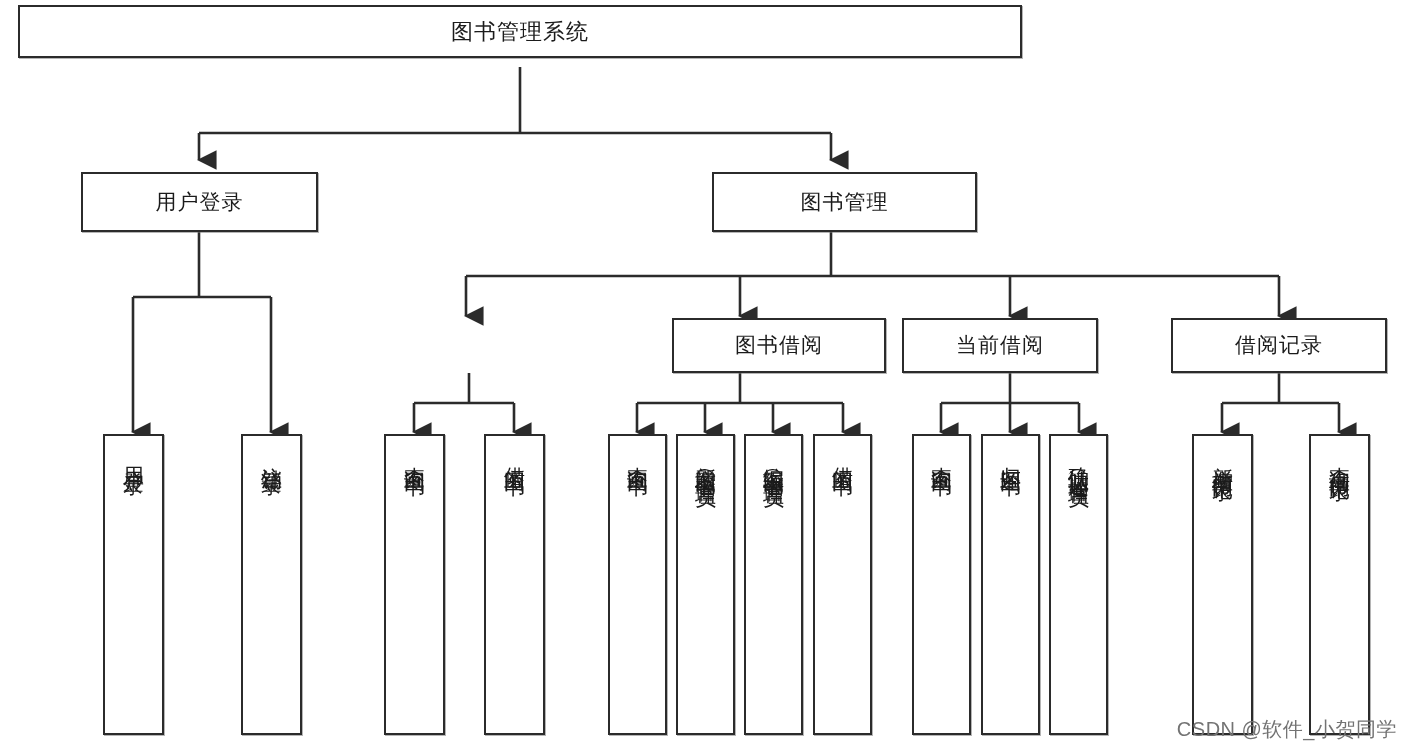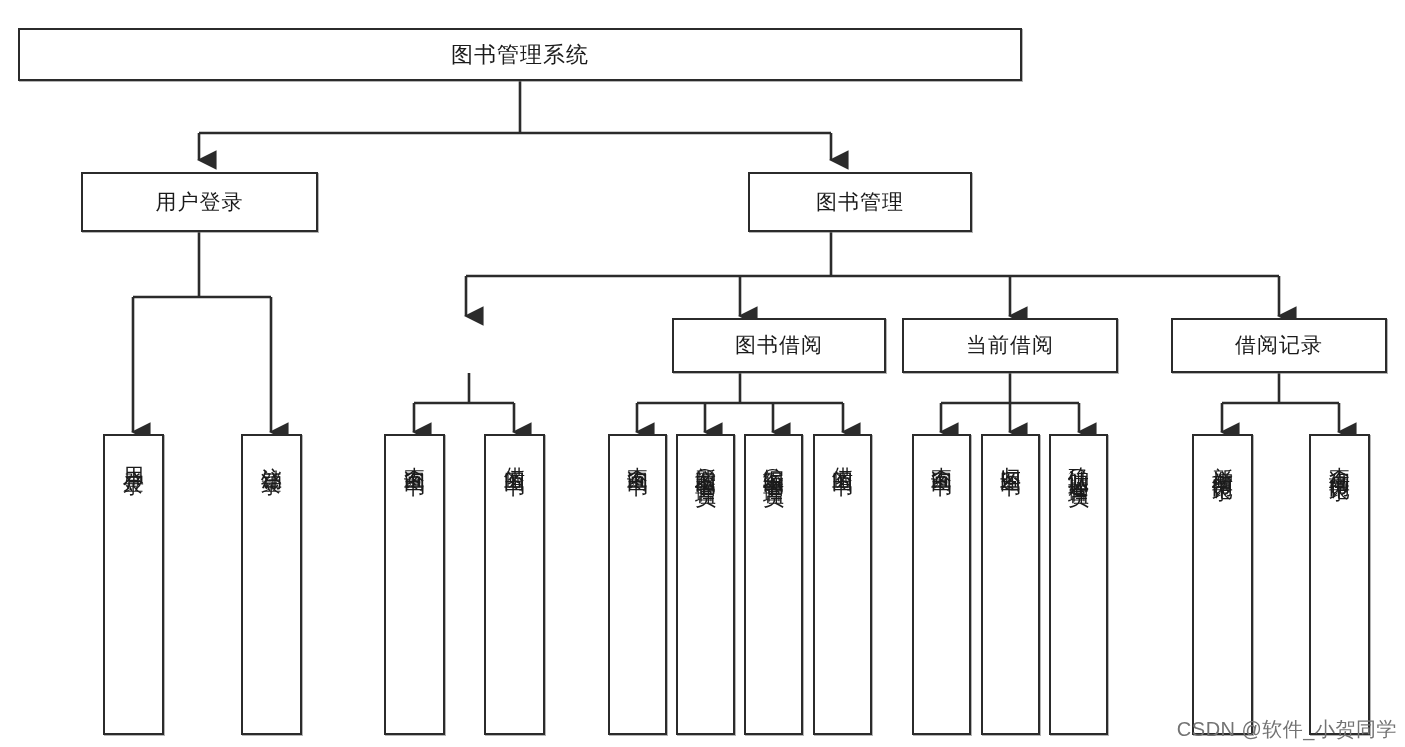--- a/index.html
+++ b/index.html
@@ -114,35 +114,35 @@
       <path d="M1010,403 L1010,432" marker-end="url(#arrow)"></path>
       <path d="M1079,403 L1079,432" marker-end="url(#arrow)"></path>
 
       <path d="M1279,373 L1279,403"></path>
       <path d="M1222,403 L1339,403"></path>
       <path d="M1222,403 L1222,432" marker-end="url(#arrow)"></path>
       <path d="M1339,403 L1339,432" marker-end="url(#arrow)"></path>
     </g>
   </svg>
 
-  <div class="node root" style="left:18px;top:28px;width:1004px;height:53px;">
+  <div class="node root" style="left:18px;top:5px;width:1004px;height:53px;">
     <span class="label">图书管理系统</span>
   </div>
 
   <div class="node l2" style="left:81px;top:172px;width:237px;height:60px;">
     <span class="label">用户登录</span>
   </div>
-  <div class="node l2" style="left:712px;top:172px;width:224px;height:60px;margin-left:36px;">
+  <div class="node l2" style="left:712px;top:172px;width:265px;height:60px;">
     <span class="label">图书管理</span>
   </div>
 
   <div class="node l3" style="left:633px;top:318px;width:214px;height:55px;margin-left:39px;">
     <span class="label">图书借阅</span>
   </div>
-  <div class="node l3" style="left:902px;top:318px;width:216px;height:55px;">
+  <div class="node l3" style="left:902px;top:318px;width:196px;height:55px;">
     <span class="label">当前借阅</span>
   </div>
   <div class="node l3" style="left:1171px;top:318px;width:216px;height:55px;">
     <span class="label">借阅记录</span>
   </div>
 
   <div class="node leaf" style="left:103px;top:434px;width:61px;height:301px;">
     <span class="label">用户登录</span>
   </div>
   <div class="node leaf" style="left:241px;top:434px;width:61px;height:301px;">

